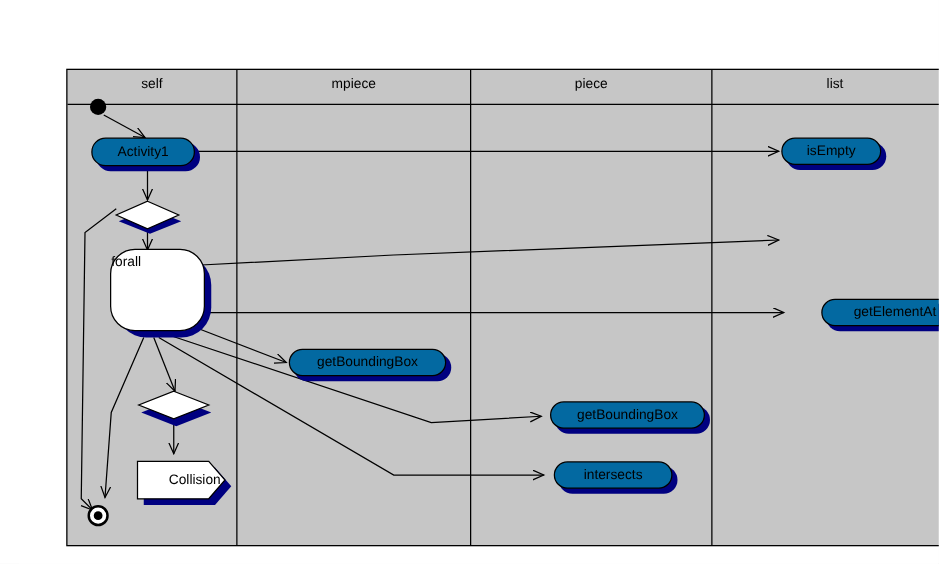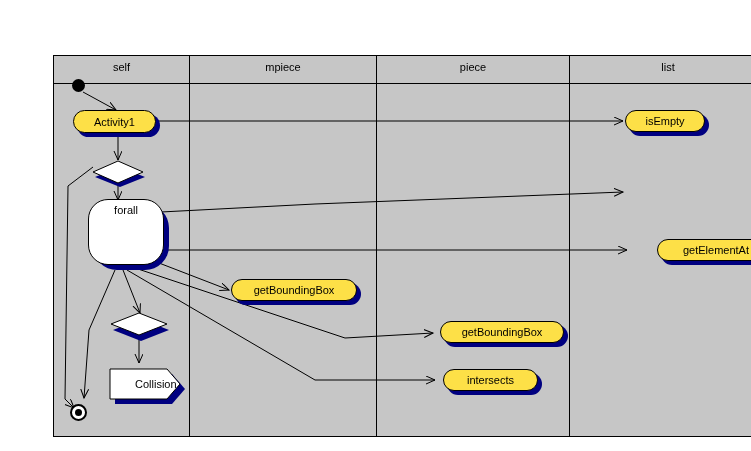--- a/index.html
+++ b/index.html
@@ -72,21 +72,21 @@
     background: #000080;
     border-radius: 999px;
     box-sizing: border-box;
   }
   .pill {
     position: absolute;
     left: 0;
     top: 0;
     width: 100%;
     height: 100%;
-    background: #fde047;
+    background: #0369a1;
     border: 1px solid #000000;
     border-radius: 999px;
     box-sizing: border-box;
     display: flex;
     align-items: center;
     justify-content: center;
     font-size: 11px;
     color: #000000;
     white-space: nowrap;
     font-family: "Liberation Sans", sans-serif;
@@ -108,21 +108,20 @@
     left: 0;
     top: 0;
     width: 100%;
     height: 100%;
     background: #ffffff;
     border: 1px solid #000000;
     border-radius: 20px;
     box-sizing: border-box;
     font-size: 11px;
     color: #000000;
-    text-align: center;
     padding-top: 4px;
     font-family: "Liberation Sans", sans-serif;
   }
   
   .start-node {
     position: absolute;
     width: 13px;
     height: 13px;
     border-radius: 50%;
     background: #000000;

